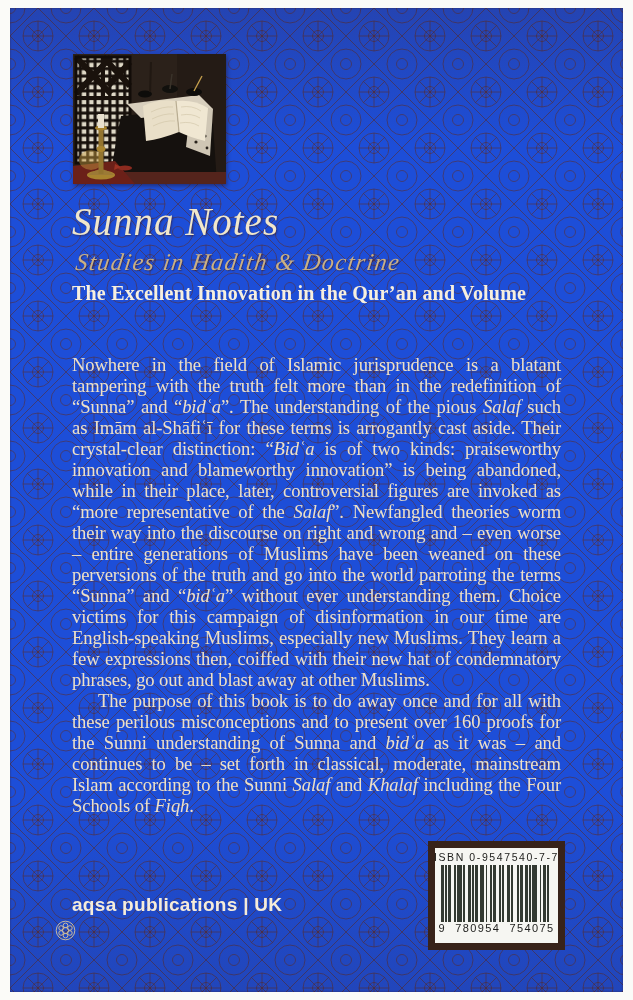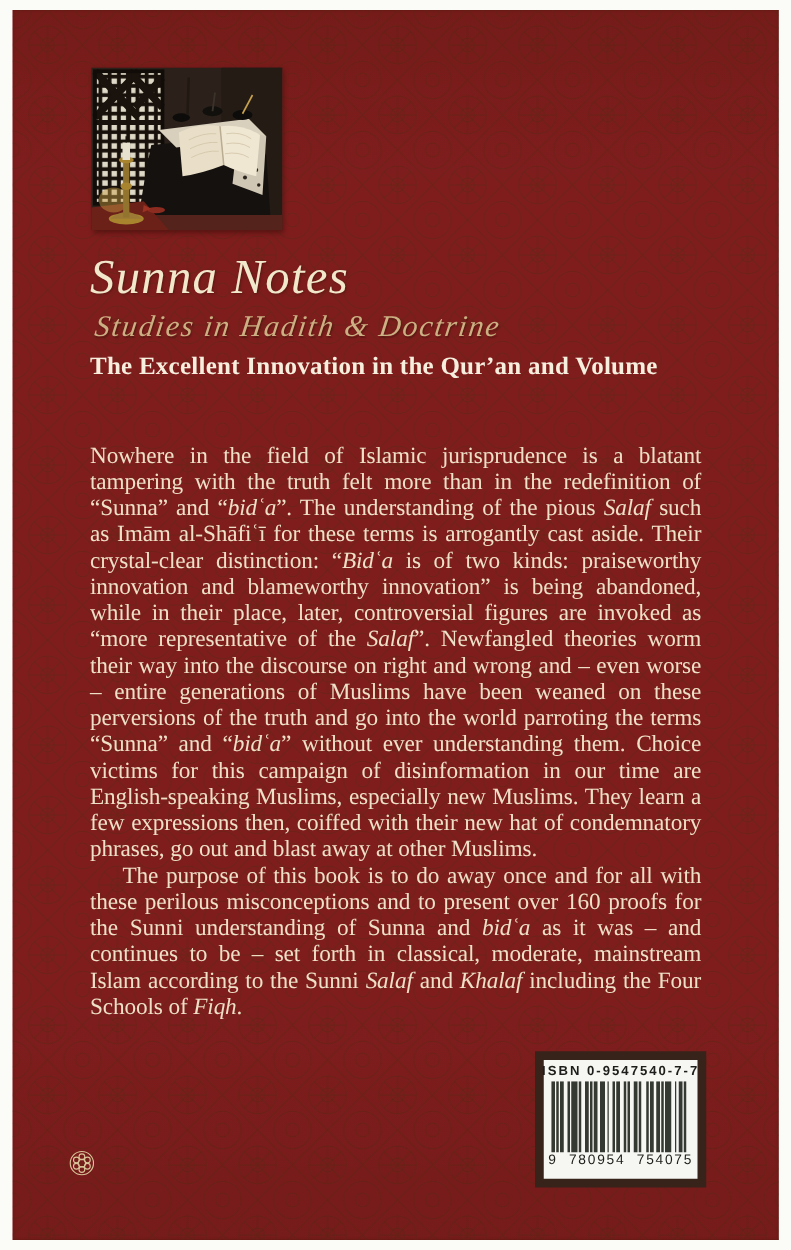--- a/index.html
+++ b/index.html
@@ -4,21 +4,21 @@
 <style>
   html,body{margin:0;padding:0;}
   body{
     width:633px;height:1000px;position:relative;
     background:#fbfbf8;
     font-family:"Liberation Serif","DejaVu Serif",serif;
     overflow:hidden;
   }
   .cover{
     position:absolute;left:10px;top:8px;width:613px;height:984px;
-    background:#7f1d1d;
+    background:#1d4ed8;
     overflow:hidden;
     box-shadow:0 0 2px rgba(60,25,10,.6) inset;
   }
   .pattern-svg{position:absolute;left:0;top:0;z-index:0;}
   .shade{
     position:absolute;inset:0;z-index:1;pointer-events:none;
     background:linear-gradient(180deg,rgba(70,22,8,.18) 0%,rgba(70,22,8,0) 14%,rgba(70,22,8,0) 80%,rgba(60,20,8,.14) 100%);
   }
   .content{position:absolute;inset:0;z-index:2;}
 
@@ -84,21 +84,21 @@
     background:#38231a;
     display:flex;align-items:center;justify-content:center;
   }
   .barcode-box{
     width:123px;height:95px;background:#f6f6f2;
     display:flex;flex-direction:column;align-items:center;
     font-family:"Liberation Sans","DejaVu Sans",sans-serif;
   }
   .isbn-label{
     font-size:10.5px;letter-spacing:1.6px;color:#1d1d1b;
-    margin-top:3px;white-space:nowrap;font-weight:700;
+    margin-top:3px;white-space:nowrap;font-weight:400;
   }
   .bars{
     margin-top:2px;height:57px;width:112px;
     display:flex;align-items:stretch;overflow:hidden;
   }
   .bars .b{height:100%;flex:0 0 auto;}
   .barcode-digits{
     width:116px;display:flex;justify-content:space-between;
     font-size:11px;color:#1d1d1b;letter-spacing:1.4px;
     margin-top:0px;line-height:13px;
@@ -202,20 +202,21 @@
 
     <div class="volume-block">
       <div>The Excellent Innovation in the Qur’an and Volume</div>
     </div>
 
     <div class="body-text">
         <p><span>Nowhere in the field of Islamic jurisprudence is a blatant tampering with the truth felt more than in the redefinition of “Sunna” and “</span><i>bidʿa</i><span>”. The understanding of the pious </span><i>Salaf</i><span> such as Imām al-Shāfiʿī for these terms is arrogantly cast aside. Their crystal-clear distinction: “</span><i>Bidʿa</i><span> is of two kinds: praiseworthy innovation and blameworthy innovation” is being abandoned, while in their place, later, controversial figures are invoked as “more representative of the </span><i>Salaf</i><span>”. Newfangled theories worm their way into the discourse on right and wrong and – even worse – entire generations of Muslims have been weaned on these perversions of the truth and go into the world parroting the terms “Sunna” and “</span><i>bidʿa</i><span>” without ever understanding them. Choice victims for this campaign of disinformation in our time are English-speaking Muslims, especially new Muslims. They learn a few expressions then, coiffed with their new hat of condemnatory phrases, go out and blast away at other Muslims.</span></p>
         <p class="indent"><span>The purpose of this book is to do away once and for all with these perilous misconceptions and to present over 160 proofs for the Sunni understanding of Sunna and </span><i>bidʿa</i><span> as it was – and continues to be – set forth in classical, moderate, mainstream Islam according to the Sunni </span><i>Salaf</i><span> and </span><i>Khalaf</i><span> including the Four Schools of </span><i>Fiqh</i><span>.</span></p>
       </div>
 
+    <div class="publisher-1">aqsa publications | UK</div>
 
     <div class="publisher-2">
       <svg class="rosette" viewBox="0 0 21 21" aria-hidden="true">
         <g fill="none" stroke="#d9c49a" stroke-width="0.9">
           <circle cx="10.5" cy="10.5" r="9.3"></circle>
           <circle cx="10.5" cy="10.5" r="3"></circle>
           <circle cx="10.5" cy="5.4" r="2.3"></circle>
           <circle cx="10.5" cy="15.6" r="2.3"></circle>
           <circle cx="6.1" cy="8" r="2.3"></circle>
           <circle cx="14.9" cy="8" r="2.3"></circle>

